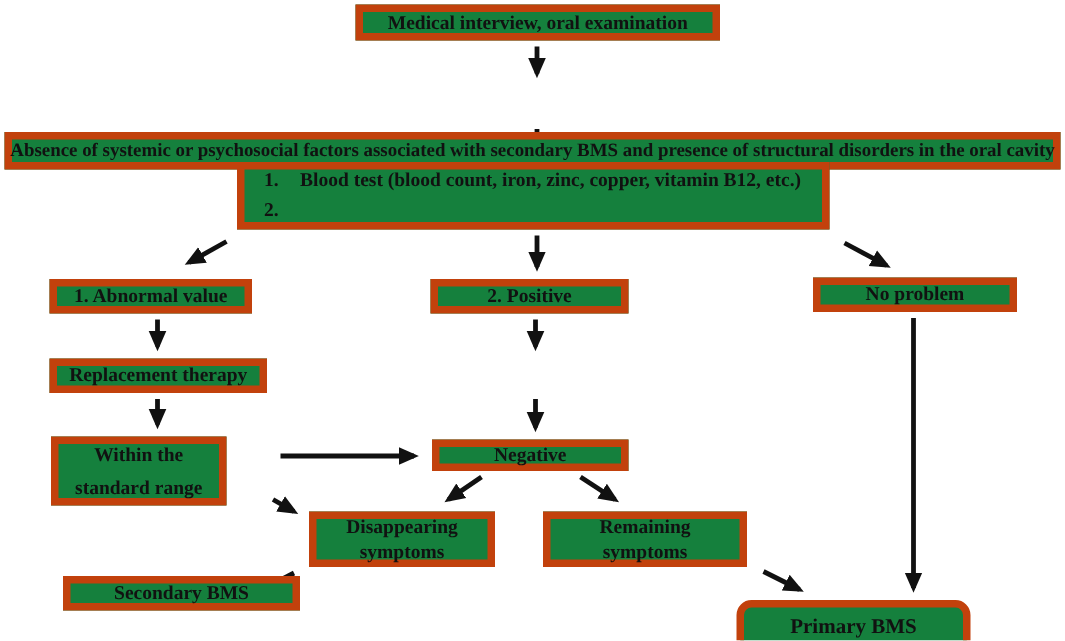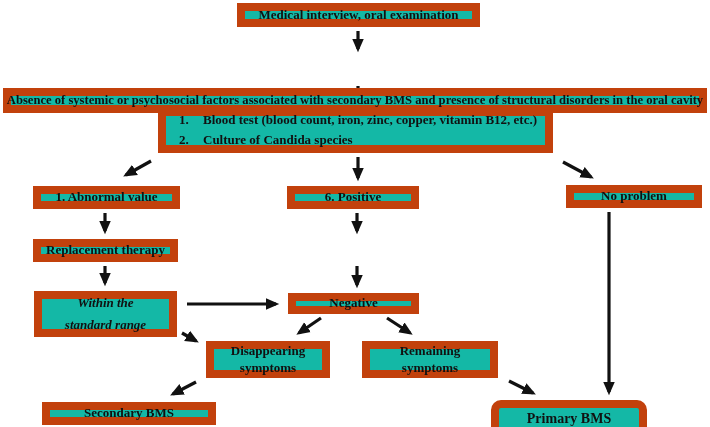--- a/index.html
+++ b/index.html
@@ -17,22 +17,22 @@
     overflow: hidden;
   }
   .arrows {
     position: absolute;
     left: 0; top: 0;
     width: 710px; height: 427px;
   }
   .node {
     position: absolute;
     box-sizing: border-box;
-    border: 8px solid #c2410c;
-    background: #14b8a6;
+    border: 5px solid #c2410c;
+    background: #15803d;
     display: flex;
     flex-direction: column;
     align-items: center;
     justify-content: center;
     text-align: center;
     font-size: 13px;
     line-height: 1.3;
     font-weight: 600;
   }
   .node .ln { display: block; }
@@ -93,47 +93,46 @@
 
   <div class="node wide" style="left:3px; top:58px; width:704px; height:25px;margin-top:30px;">Absence of systemic or psychosocial factors associated with secondary BMS and presence of structural disorders in the oral cavity</div>
 
   <div class="node tests" style="left:158px; top:108px; width:395px; height:45px;">
     <div class="test-line">
       <span class="test-num">1.</span>
       <span>Blood test (blood count, iron, zinc, copper, vitamin B12, etc.)</span>
     </div>
     <div class="test-line">
       <span class="test-num">2.</span>
-      <span>Culture of Candida species</span>
     </div>
   </div>
 
-  <div class="node" style="left:33px; top:186px; width:147px; height:23px;">1. Abnormal value</div>
+  <div class="node" style="left:33px; top:186px; width:135px; height:23px;">1. Abnormal value</div>
 
-  <div class="node" style="left:287px; top:186px; width:132px; height:23px;">6. Positive</div>
+  <div class="node" style="left:287px; top:186px; width:132px; height:23px;">2. Positive</div>
 
-  <div class="node" style="left:542px; top:185px; width:136px; height:23px;margin-left:24px;">No problem</div>
+  <div class="node" style="left:542px; top:185px; width:136px; height:23px;">No problem</div>
 
   <div class="node" style="left:33px; top:239px; width:145px; height:23px;text-align:right;">Replacement therapy</div>
 
 
-  <div class="node" style="left:34px; top:291px; width:143px; height:46px; row-gap:5px;font-style:italic;">
+  <div class="node" style="left:34px; top:291px; width:117px; height:46px; row-gap:5px;">
     <span class="ln">Within the</span>
     <span class="ln">standard range</span>
   </div>
 
   <div class="node" style="left:288px; top:293px; width:131px; height:21px;">Negative</div>
 
   <div class="node" style="left:206px; top:341px; width:124px; height:37px;">
     <span class="ln">Disappearing</span>
     <span class="ln">symptoms</span>
   </div>
 
   <div class="node" style="left:362px; top:341px; width:136px; height:37px;">
     <span class="ln">Remaining</span>
     <span class="ln">symptoms</span>
   </div>
 
-  <div class="node" style="left:42px; top:402px; width:174px; height:23px;">Secondary BMS</div>
+  <div class="node" style="left:42px; top:384px; width:158px; height:23px;">Secondary BMS</div>
 
   <div class="node bold-label" style="left:491px; top:400px; width:156px; height:39px;border-radius:10px;">Primary BMS</div>
 
 </div>
 
 </body></html>

